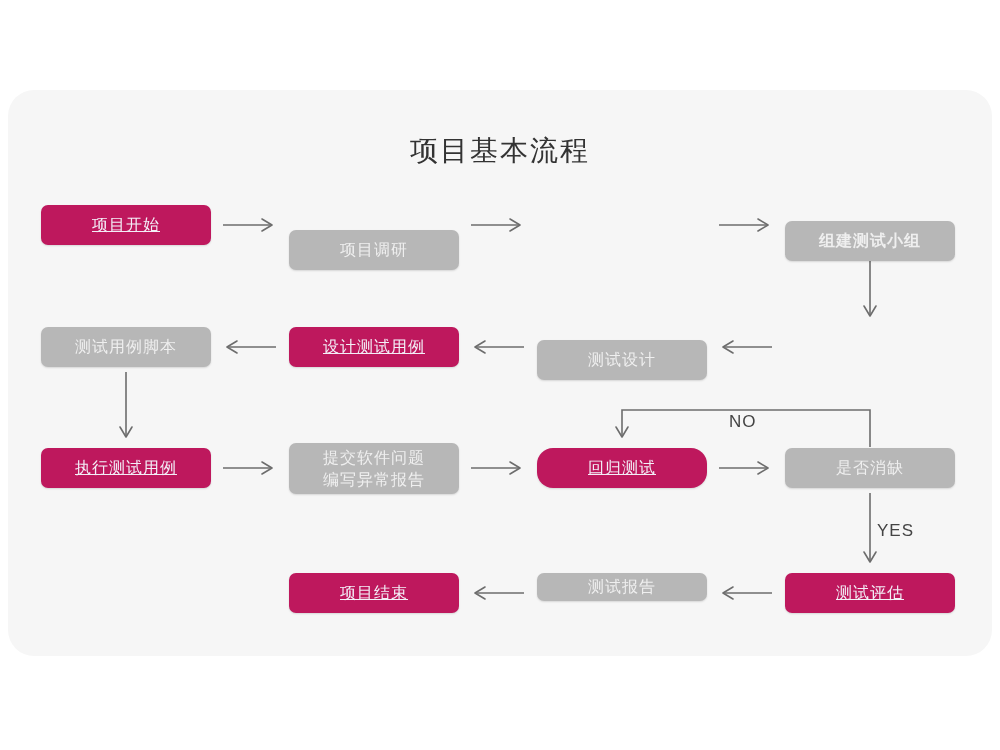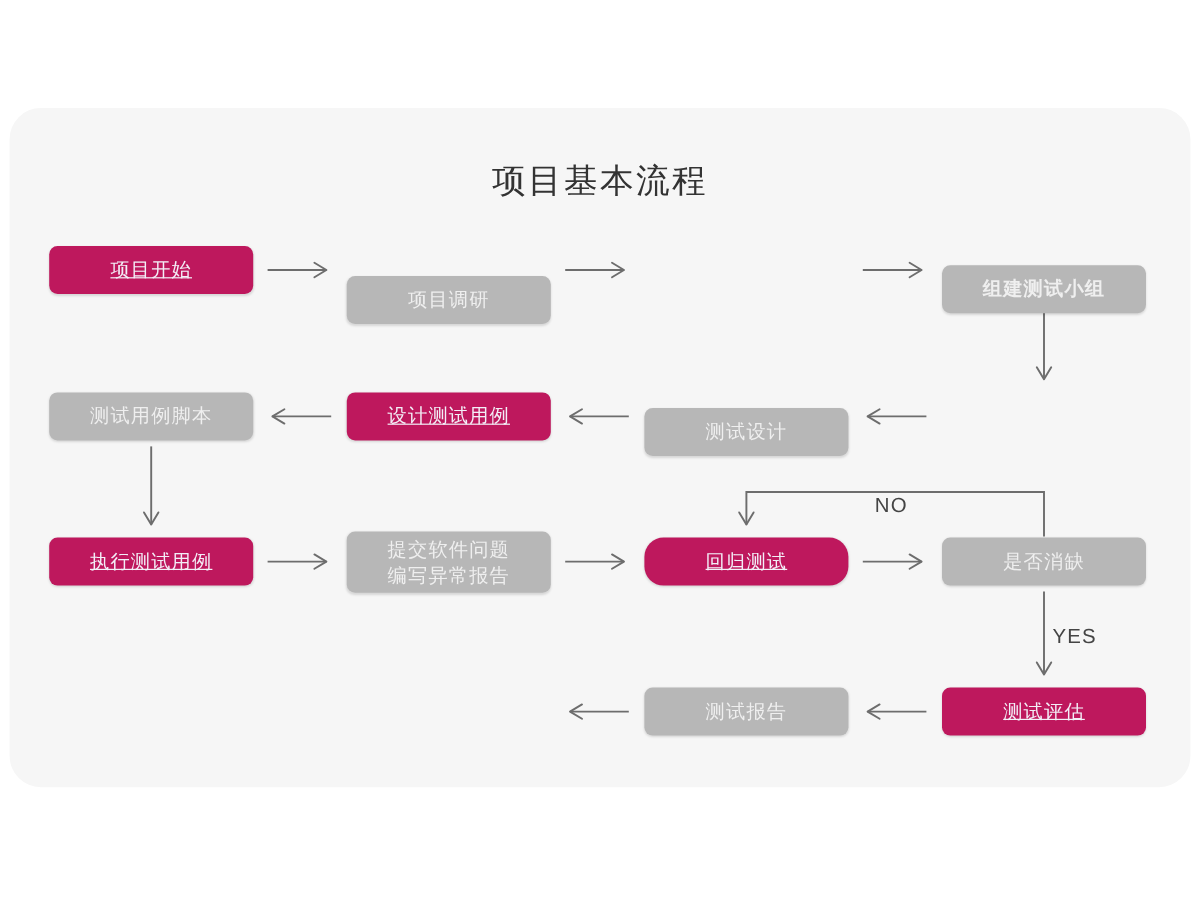--- a/index.html
+++ b/index.html
@@ -186,19 +186,20 @@
   <div class="node gray" style="left:41px;top:327px;width:170px;height:40px;">测试用例脚本</div>
   <div class="node purple" style="left:289px;top:327px;width:170px;height:40px;">设计测试用例</div>
   <div class="node gray" style="left:537px;top:327px;width:170px;height:40px;margin-top:13px;">测试设计</div>
 
   <div class="node purple" style="left:41px;top:448px;width:170px;height:40px;">执行测试用例</div>
   <div class="node gray" style="left:289px;top:443px;width:170px;height:51px;">提交软件问题
 编写异常报告</div>
   <div class="node purple" style="left:537px;top:448px;width:170px;height:40px;border-radius:16px;">回归测试</div>
   <div class="node gray" style="left:785px;top:448px;width:170px;height:40px;">是否消缺</div>
 
-  <div class="node gray" style="left:537px;top:573px;width:170px;height:40px;">测试报告</div>
+  <div class="node purple" style="left:289px;top:573px;width:170px;height:40px;">项目结束</div>
+  <div class="node gray" style="left:537px;top:573px;width:170px;height:28px;">测试报告</div>
   <div class="node purple" style="left:785px;top:573px;width:170px;height:40px;">测试评估</div>
 
   <div class="edge-label" style="left:729px;top:412px;">NO</div>
   <div class="edge-label" style="left:877px;top:521px;">YES</div>
 
 </div>
 
 </body></html>

